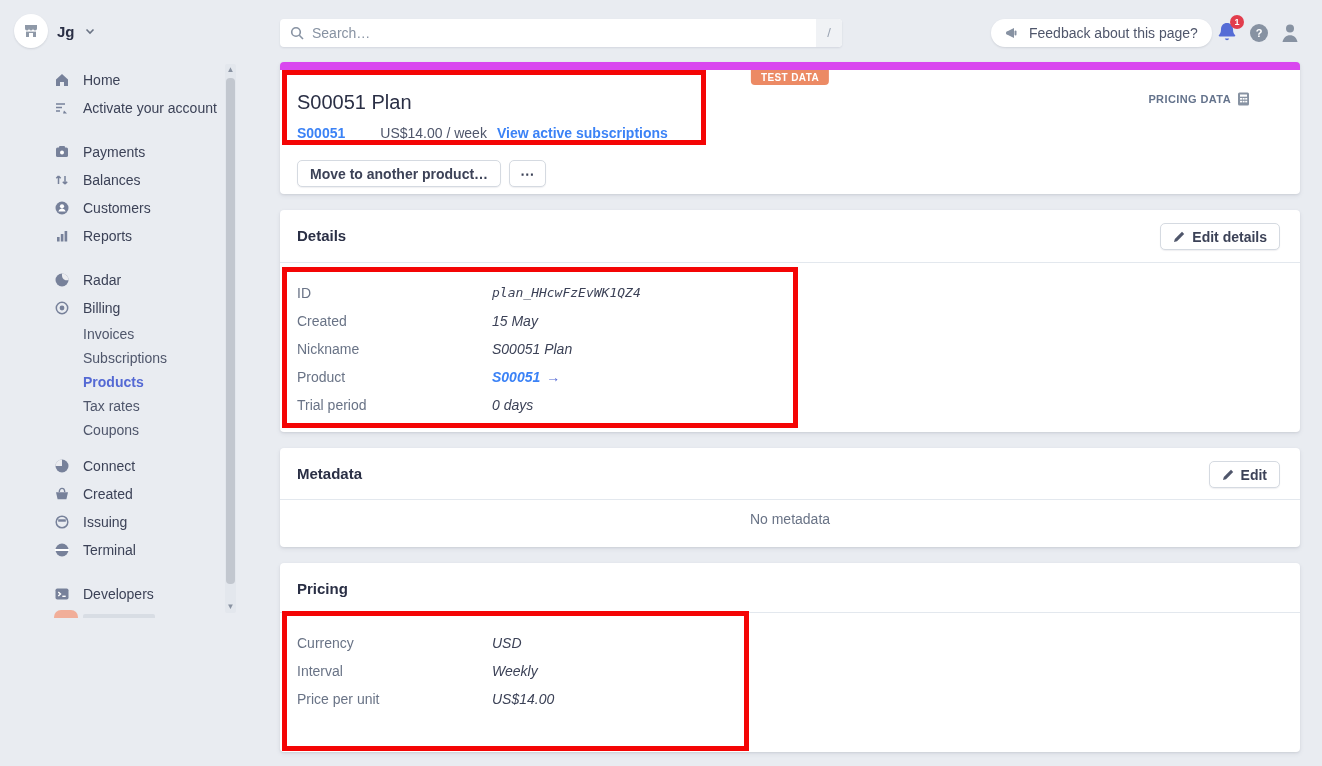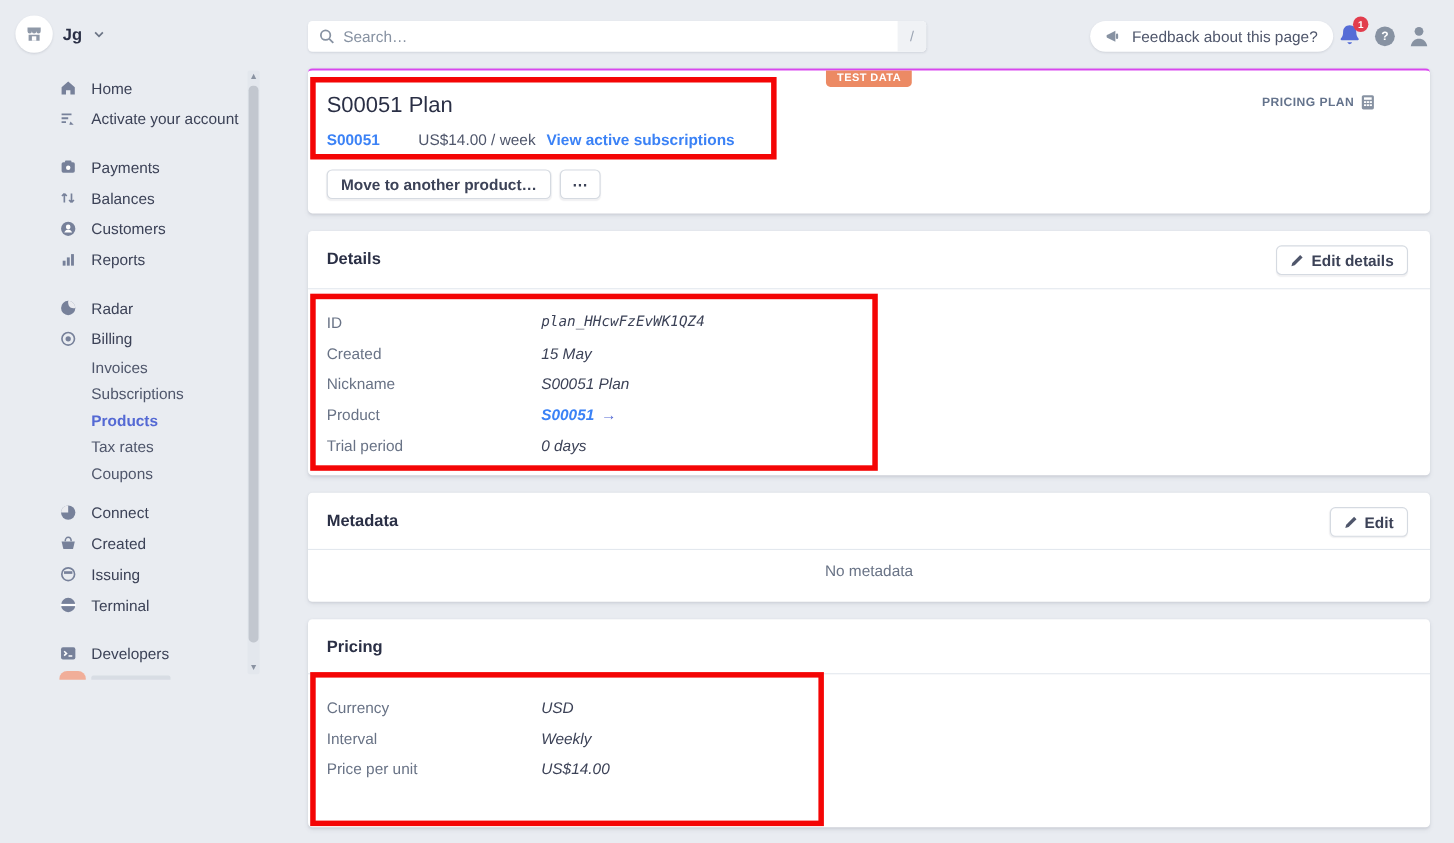--- a/index.html
+++ b/index.html
@@ -41,21 +41,21 @@
 
   .feedback-btn { position:absolute; left:991px; top:19px; height:28px; padding:0 14px; background:#fff; border:none; border-radius:14px; box-shadow:0 1px 2px rgba(60,66,87,.15); display:flex; align-items:center; gap:8px; font-family:"Liberation Sans",sans-serif; font-size:14px; color:#4f566b; cursor:pointer; }
   .feedback-btn .mega { color:#8792a2; }
   .bell-wrap { position:absolute; left:1216px; top:21px; width:24px; height:26px; cursor:pointer; }
   .bell-badge { position:absolute; right:-4px; top:-6px; min-width:14px; height:14px; border-radius:7px; background:#e23d4d; color:#fff; font-size:9px; font-weight:bold; text-align:center; line-height:14px; padding:0 2px; }
   .help-circle { position:absolute; left:1250px; top:24px; width:18px; height:18px; border-radius:50%; background:#8792a2; color:#fff; font-size:11px; font-weight:bold; text-align:center; line-height:18px; cursor:pointer; }
   .profile-icon { position:absolute; left:1280px; top:22px; color:#8792a2; cursor:pointer; }
 
   
   .card { position:absolute; left:280px; width:1020px; background:#fff; border-radius:4px; box-shadow:0 1px 2px rgba(60,66,87,.1), 0 2px 5px rgba(60,66,87,.08); }
-  .card-header-page { top:62px; height:132px; border-top:2px solid #d946ef; }
+  .card-header-page { top:62px; height:132px; border-top:8px solid #d946ef; }
   .card-details { top:210px; height:222px; }
   .card-metadata { top:448px; height:99px; }
   .card-pricing { top:563px; height:189px; }
 
   .test-badge { position:absolute; left:50%; transform:translateX(-50%); top:0; height:15px; padding:0 10px; background:#ec8a64; color:#fff; font-size:10px; font-weight:bold; letter-spacing:.4px; border-radius:0 0 4px 4px; line-height:15px; }
   .page-title { position:absolute; left:17px; top:21px; font-size:20px; font-weight:500; color:#2a2f45; }
   .page-subtitle { position:absolute; left:17px; top:55px; font-size:14px; display:flex; gap:10px; align-items:center; }
   .link { color:#3b82f6; cursor:pointer; text-decoration:none; }
   .link.b { font-weight:bold; }
   .obj-type { position:absolute; right:50px; top:22px; display:flex; align-items:center; gap:6px; color:#64738c; font-size:11px; font-weight:bold; letter-spacing:.4px; }
@@ -284,21 +284,21 @@
 
 <section class="card card-header-page">
   <div class="test-badge">TEST DATA</div>
   <h1 class="page-title">S00051 Plan</h1>
   <div class="page-subtitle">
     <a class="link b">S00051</a>
     <span style="color:#4f566b;margin-left:25px;">US$14.00 / week</span>
     <a class="link b">View active subscriptions</a>
   </div>
   <div class="obj-type">
-    <span>PRICING PLAN</span>
+    <span>PRICING DATA</span>
     <svg width="13" height="14" viewBox="0 0 13 14" fill="#8792a2">
         <rect x="1" y="0.5" width="11" height="13" rx="1.5"></rect>
         <rect x="3" y="2.5" width="7" height="2.2" fill="#fff"></rect>
         <rect x="3" y="6" width="2" height="1.6" fill="#fff"></rect>
         <rect x="5.6" y="6" width="2" height="1.6" fill="#fff"></rect>
         <rect x="8.2" y="6" width="2" height="1.6" fill="#fff"></rect>
         <rect x="3" y="8.8" width="2" height="1.6" fill="#fff"></rect>
         <rect x="5.6" y="8.8" width="2" height="1.6" fill="#fff"></rect>
         <rect x="8.2" y="8.8" width="2" height="1.6" fill="#fff"></rect>
       </svg>

